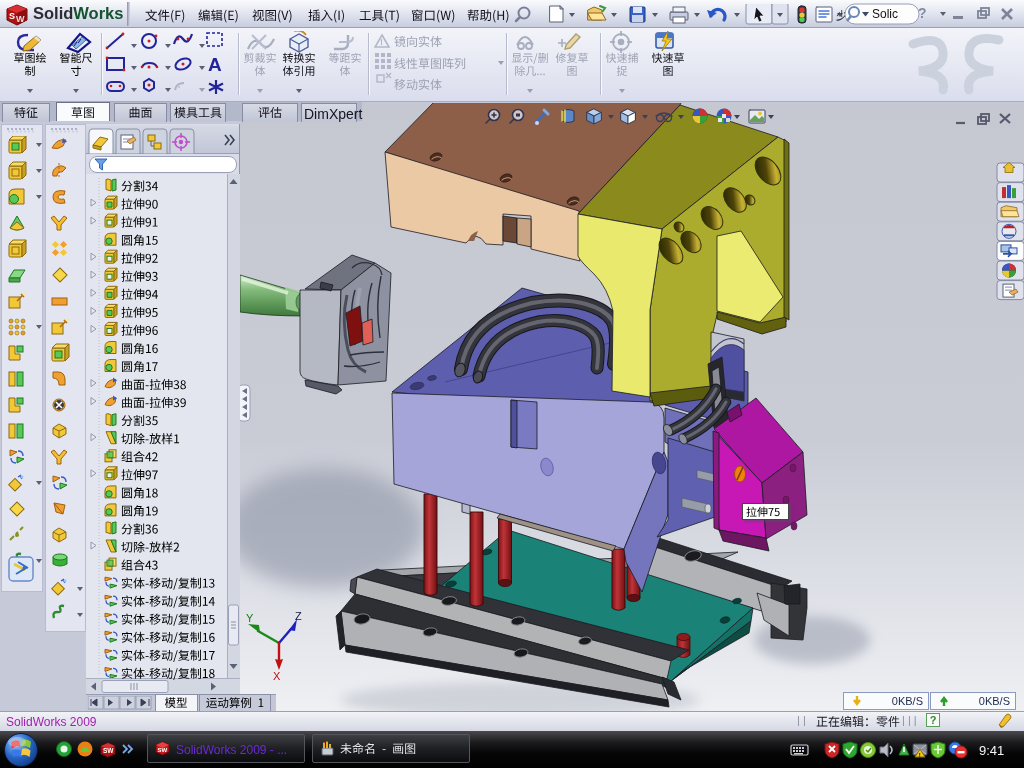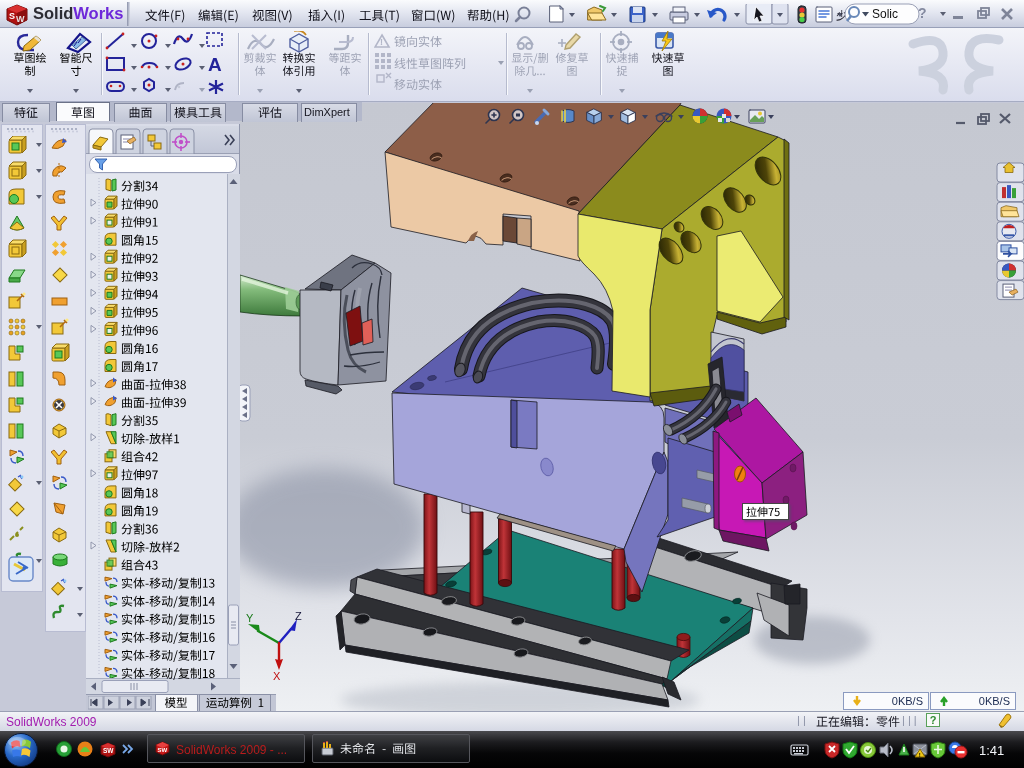--- a/index.html
+++ b/index.html
@@ -19,21 +19,21 @@
 .tbtn{position:absolute;top:3px;height:29px;background:linear-gradient(#3e3f43,#1f2023 50%,#0c0d0f);border:1px solid #55565c;border-radius:2px;color:#eceef2;font-size:12px}
 </style></head><body>
 <div class="abs" id="titlebar"></div>
 <svg class="abs" style="left:4px;top:3px" width="26" height="23" viewBox="0 0 26 23">
 <polygon points="3,6 13,2 23,6 23,17 13,22 3,17" fill="#b01212" stroke="#6d0a0a"></polygon>
 <polygon points="3,6 13,2 23,6 13,10" fill="#d83030"></polygon>
 <polygon points="13,10 23,6 23,17 13,22" fill="#8c0e0e"></polygon>
 <text x="5" y="16" font-family="Liberation Sans" font-size="9" font-weight="bold" fill="#fff">S</text>
 <text x="12" y="19" font-family="Liberation Sans" font-size="9" font-weight="bold" fill="#e8e0e0">W</text>
 </svg>
-<div class="abs" style="left:33px;top:4px;font-size:16.5px;font-weight:bold;color:#2c2c34">Solid<span style="color:#6d28d9">Works</span></div>
+<div class="abs" style="left:33px;top:4px;font-size:16.5px;font-weight:bold;color:#2c2c34">Solid<span style="color:#14532d">Works</span></div>
 <div class="abs" style="left:127px;top:2px;width:3px;height:24px;background:linear-gradient(90deg,#8a90a8,#d8dce8)"></div>
 <svg class="abs" style="left:512px;top:4px" width="512" height="22" viewBox="0 0 512 22">
 <g stroke-linecap="round">
 
 <circle cx="12" cy="9" r="5.5" fill="none" stroke="#7a8098" stroke-width="2"></circle>
       <line x1="8" y1="13" x2="4" y2="17" stroke="#7a8098" stroke-width="2.5"></line>
 
 <path d="M38 2 L48 2 L51 5 L51 18 L38 18 Z" fill="#fff" stroke="#5a6078"></path>
       <path d="M48 2 L48 5 L51 5 Z" fill="#b8c4e0" stroke="#5a6078"></path>
 <path d="M57 9 l6 0 l-3 4 z" fill="#50566c"></path>
@@ -515,21 +515,21 @@
     <path d="M247,412 l-5,3 5,3 z" fill="#6a7088"></path>
   </svg>
 <div class="abs" style="left:742px;top:503px;width:47px;height:17px;background:#fff;border:1px solid #444;box-shadow:2px 2px 2px rgba(80,80,100,0.5)"></div>
 <div class="abs" id="tabstrip"></div>
 <div class="tab" style="left:2px;top:103px;width:48px"></div>
 <div class="tab tabact" style="left:56px;top:102px;width:54px"></div>
 <div class="tab" style="left:114px;top:103px;width:53px"></div>
 <div class="tab" style="left:170px;top:103px;width:56px"></div>
 <div class="tab" style="left:242px;top:103px;width:56px"></div>
 <div class="tab" style="left:301px;top:103px;width:56px"></div>
-<div class="abs" style="left:304px;top:106px;font-size:11px;color:#14141e">DimXpert</div>
+<div class="abs" style="left:304px;top:106px;font-size:14px;color:#14141e">DimXpert</div>
 <div class="abs" id="leftbar1"></div>
 <div class="abs" id="leftbar2"></div>
 <svg class="abs" style="left:6px;top:127px" width="30" height="6" viewBox="0 0 30 6">
     <circle cx="2" cy="2" r="1" fill="#9aa0b8"></circle>
     <circle cx="3" cy="4.5" r="1" fill="#c8ccdc"></circle>
     <circle cx="6" cy="2" r="1" fill="#9aa0b8"></circle>
     <circle cx="7" cy="4.5" r="1" fill="#c8ccdc"></circle>
     <circle cx="10" cy="2" r="1" fill="#9aa0b8"></circle>
     <circle cx="11" cy="4.5" r="1" fill="#c8ccdc"></circle>
     <circle cx="14" cy="2" r="1" fill="#9aa0b8"></circle>
@@ -1007,21 +1007,21 @@
       <text x="4" y="12" font-size="6.5" font-weight="bold" fill="#fff" font-family="Liberation Sans">SW</text>
     </g>
 <path d="M68,5 l4,4 -4,4 M73,5 l4,4 -4,4" fill="none" stroke="#78a8e8" stroke-width="1.8"></path>
 </svg>
 <div class="tbtn" style="left:147px;top:734px;width:158px"></div>
 <svg class="abs" style="left:154px;top:740px" width="17" height="17" viewBox="0 0 17 17">
     <polygon points="2,5 8.5,2 15,5 15,12 8.5,15 2,12" fill="#c81818" stroke="#6d0a0a"></polygon>
     <polygon points="2,5 8.5,2 15,5 8.5,8" fill="#e84040"></polygon>
     <text x="3.5" y="11.5" font-size="6" font-weight="bold" fill="#fff" font-family="Liberation Sans">SW</text>
   </svg>
-<div class="abs" style="left:176px;top:743px;font-size:12px;color:#b91c1c">SolidWorks 2009 - ...</div>
+<div class="abs" style="left:176px;top:743px;font-size:12px;color:#6d28d9">SolidWorks 2009 - ...</div>
 <div class="tbtn" style="left:312px;top:734px;width:158px"></div>
 <svg class="abs" style="left:319px;top:740px" width="17" height="17" viewBox="0 0 17 17">
     <rect x="3" y="8" width="11" height="7" rx="1" fill="#c8ccd4" stroke="#5a5f68"></rect>
     <path d="M5,8 L5,3 M8,8 L8,2 M11,8 L11,4" stroke="#e8b018" stroke-width="2"></path>
     <path d="M5,3 l0,-1 M8,2 l0,-1" stroke="#c04040" stroke-width="2"></path>
   </svg>
 <svg class="abs" style="left:790px;top:742px" width="20" height="16" viewBox="0 0 20 16">
     <rect x="1" y="3" width="17" height="10" rx="1.5" fill="none" stroke="#c8ccd4" stroke-width="1.2"></rect>
     <g fill="#c8ccd4">
       <rect x="3" y="5" width="2" height="2"></rect>
@@ -1065,21 +1065,21 @@
       <path d="M8,1 L15,3 L15,9 Q15,15 8,17 Q1,15 1,9 L1,3 Z" fill="#68c838" stroke="#2a7a10"></path>
       <path d="M8,4 L8,13 M4,8.5 L12,8.5" stroke="#e8f8e0" stroke-width="1.6"></path>
     </g>
     <g transform="translate(124,0)">
       <circle cx="7" cy="7" r="6" fill="#3878e8" stroke="#1a4a9a"></circle>
       <path d="M4,7 a3,3 0 0 1 6,0" fill="#fff"></path>
       <circle cx="13" cy="11" r="6" fill="#e83030" stroke="#9a1a1a"></circle>
       <rect x="9.5" y="10" width="7" height="2.4" fill="#fff"></rect>
     </g>
   </svg>
-<div class="abs" style="left:979px;top:743px;font-size:13px;color:#f2f4f8">1:41</div>
+<div class="abs" style="left:979px;top:743px;font-size:13px;color:#f2f4f8">9:41</div>
 <svg class="abs" style="left:0;top:0;pointer-events:none" width="1024" height="768" viewBox="0 0 1024 768">
     <defs>
       <path id="g0" d="M423 823C453 774 485 707 497 666L580 693C566 734 531 799 501 847ZM50 664V590H206C265 438 344 307 447 200C337 108 202 40 36 -7C51 -25 75 -60 83 -78C250 -24 389 48 502 146C615 46 751 -28 915 -73C928 -52 950 -20 967 -4C807 36 671 107 560 201C661 304 738 432 796 590H954V664ZM504 253C410 348 336 462 284 590H711C661 455 592 344 504 253Z"></path>
       <path id="g1" d="M317 341V268H604V-80H679V268H953V341H679V562H909V635H679V828H604V635H470C483 680 494 728 504 775L432 790C409 659 367 530 309 447C327 438 359 420 373 409C400 451 425 504 446 562H604V341ZM268 836C214 685 126 535 32 437C45 420 67 381 75 363C107 397 137 437 167 480V-78H239V597C277 667 311 741 339 815Z"></path>
       <path id="g2" d="M239 -196 295 -171C209 -29 168 141 168 311C168 480 209 649 295 792L239 818C147 668 92 507 92 311C92 114 147 -47 239 -196Z"></path>
       <path id="g3" d="M101 0H193V329H473V407H193V655H523V733H101Z"></path>
       <path id="g4" d="M99 -196C191 -47 246 114 246 311C246 507 191 668 99 818L42 792C128 649 171 480 171 311C171 141 128 -29 42 -171Z"></path>
       <path id="g5" d="M40 54 58 -15C140 18 245 61 346 103L332 163C223 121 114 79 40 54ZM61 423C75 430 98 435 205 450C167 386 132 335 116 316C87 278 66 252 45 248C53 230 64 196 68 182C87 194 118 204 339 255C336 271 333 298 334 317L167 282C238 374 307 486 364 597L303 632C286 593 265 554 245 517L133 505C190 593 246 706 287 815L215 840C179 719 112 587 91 554C71 520 55 496 38 491C46 473 57 438 61 423ZM624 350V202H541V350ZM675 350H746V202H675ZM481 412V-72H541V143H624V-47H675V143H746V-46H797V143H871V-7C871 -14 868 -16 861 -17C854 -17 836 -17 814 -16C822 -32 829 -56 831 -73C867 -73 890 -71 908 -62C926 -52 930 -35 930 -8V413L871 412ZM797 350H871V202H797ZM605 826C621 798 637 762 648 732H414V515C414 361 405 139 314 -21C329 -28 360 -50 372 -63C465 99 482 335 483 498H920V732H729C717 765 697 811 675 846ZM483 668H850V561H483Z"></path>
       <path id="g6" d="M551 751H819V650H551ZM482 808V594H892V808ZM81 332C89 340 119 346 153 346H244V202L40 167L56 94L244 132V-76H313V146L427 169L423 234L313 214V346H405V414H313V568H244V414H148C176 483 204 565 228 650H412V722H247C255 756 263 791 269 825L196 840C191 801 183 761 174 722H47V650H157C136 570 115 504 105 479C88 435 75 403 58 398C66 380 77 346 81 332ZM815 472V386H560V472ZM400 76 412 8 815 40V-80H885V46L959 52L960 115L885 110V472H953V535H423V472H491V82ZM815 329V242H560V329ZM815 185V105L560 86V185Z"></path>
       <path id="g7" d="M101 0H534V79H193V346H471V425H193V655H523V733H101Z"></path>

